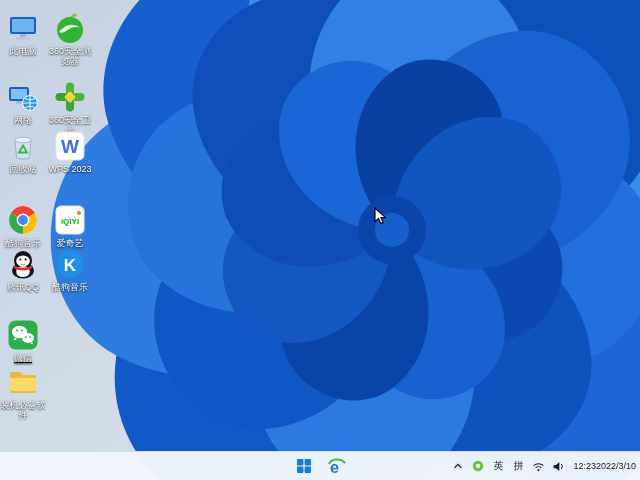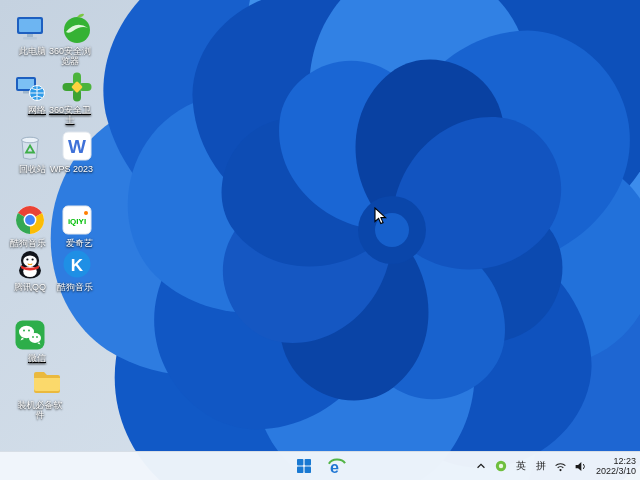--- a/index.html
+++ b/index.html
@@ -6,31 +6,31 @@
   body{
     width:640px;height:480px;position:relative;overflow:hidden;
     font-family:"Liberation Sans","DejaVu Sans",sans-serif;
     background:#cdd9e5;
   }
   
   .wallpaper{position:absolute;inset:0;z-index:0;}
   
   .cell{
     position:absolute;width:46px;display:flex;flex-direction:column;
-    align-items:flex-end;gap:2px;cursor:default;z-index:2;text-align:center;
+    align-items:center;gap:2px;cursor:default;z-index:2;text-align:center;
   }
   .cell .ic{width:32px;height:32px;flex:0 0 32px;}
   .cell .lbl{
     font-size:9px;line-height:10px;color:#ffffff;
     text-shadow:0 1px 2px rgba(0,0,0,.75),0 0 2px rgba(0,0,0,.5);
     word-break:break-all;max-width:46px;
   }
   .c1{left:0px;} .c2{left:47px;}
-  .r1{top:12px;} .r2{top:71px;text-decoration:underline;} .r3{top:130px;} .r4{top:204px;}
-  .r5{top:248px;} .r6{top:319px;text-decoration:underline;} .r7{top:366px;padding-left:17px;}
+  .r1{top:12px;} .r2{top:81px;} .r3{top:130px;} .r4{top:204px;}
+  .r5{top:248px;} .r6{top:319px;text-decoration:underline;} .r7{top:366px;}
   
   .taskbar{
     position:absolute;left:0;right:0;bottom:0;height:28px;z-index:5;
     background:rgba(241,246,251,.97);
     border-top:1px solid #d7dee6;
   }
   .tb-center{
     position:absolute;left:50%;top:0;height:100%;transform:translateX(-50%);
     display:flex;align-items:center;gap:8px;
   }
@@ -38,21 +38,21 @@
     width:24px;height:24px;display:flex;align-items:center;justify-content:center;
     border-radius:4px;
   }
   .tb-tray{
     position:absolute;right:4px;top:0;height:100%;
     display:flex;align-items:center;gap:6px;
   }
   .tray-item{display:flex;align-items:center;justify-content:center;
     height:22px;min-width:14px;border-radius:3px;color:#1b1b1b;font-size:10px;}
   .clock{
-    display:flex;flex-direction:column;align-items:flex-end;justify-content:center;
+    display:flex;flex-direction:row;align-items:flex-end;justify-content:center;
     font-size:9px;line-height:10.5px;color:#1b1b1b;padding-left:2px;
   }
   
   .cursor{position:absolute;left:374px;top:207px;z-index:9;pointer-events:none;}
 </style>
 </head>
 <body>
 
 <div class="wallpaper">
   <svg width="640" height="480" viewBox="0 0 640 480">

